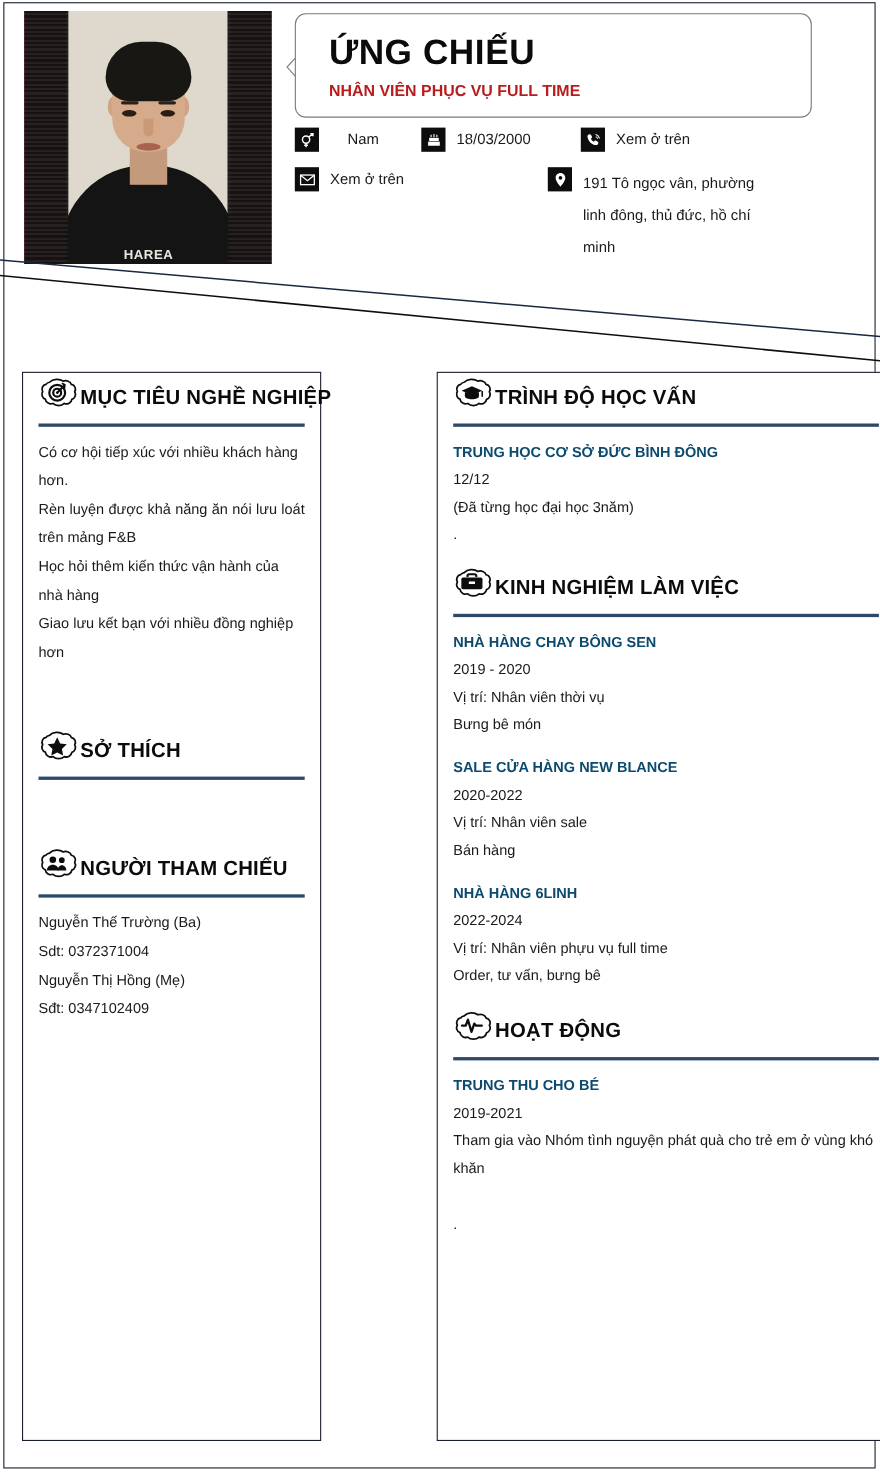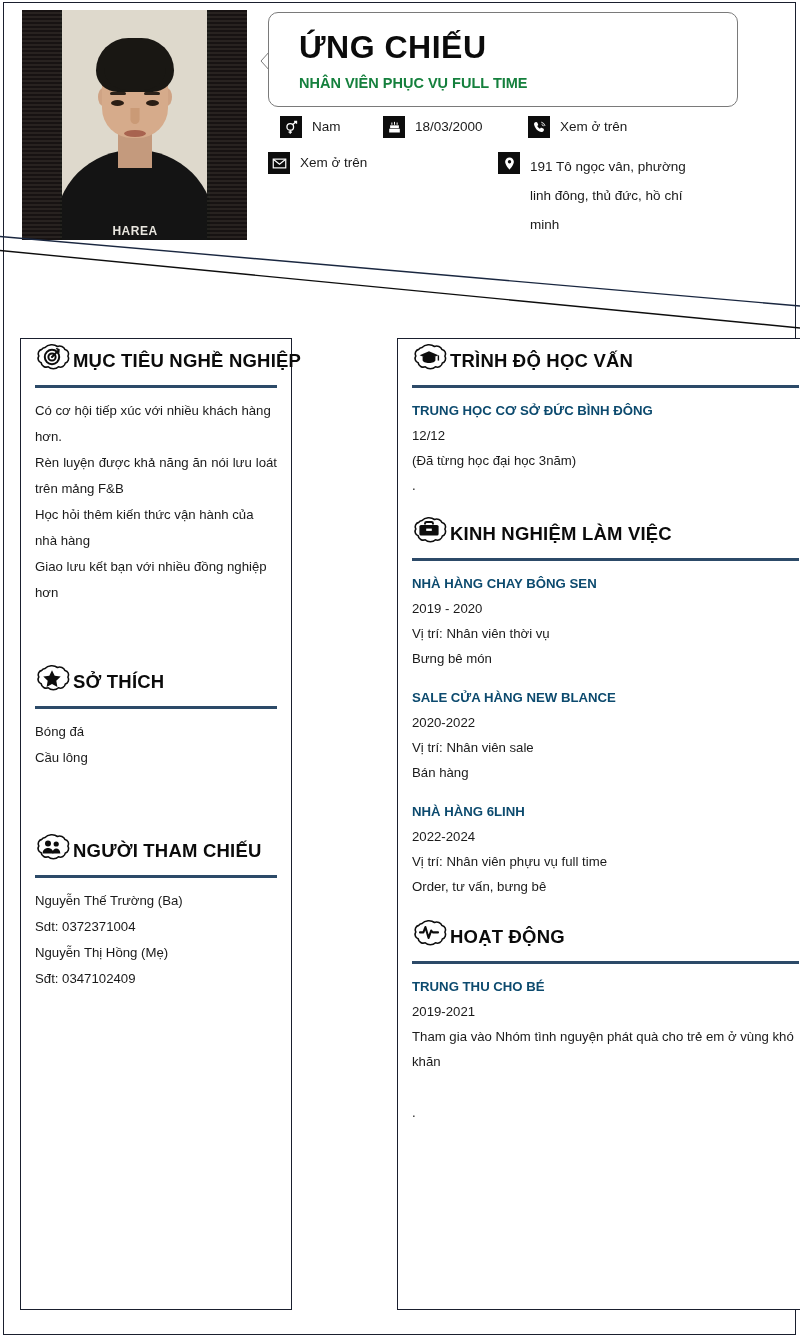--- a/index.html
+++ b/index.html
@@ -140,21 +140,21 @@
     font-size: 32px;
     font-weight: bold;
     letter-spacing: .5px;
     color: #0b0b0b;
   }
   .title-sub {
     position: absolute;
     left: 30px; top: 62px;
     font-size: 14.5px;
     font-weight: bold;
-    color: #15803d;
+    color: #b91c1c;
   }
 
   
   .contact-area { position: absolute; left: 268px; top: 116px; width: 530px; }
   .contact-item { position: absolute; display: flex; align-items: flex-start; }
   .ci-icon {
     width: 22px; height: 22px;
     background: #0d0d0d;
     color: #ffffff;
     display: flex; align-items: center; justify-content: center;
@@ -164,21 +164,21 @@
   .ci-icon svg { display: block; }
   .ci-text {
     margin-left: 10px;
     font-size: 13.5px;
     color: #1a1a1a;
     line-height: 22px;
     white-space: pre-line;
   }
   .ci-text.multi { line-height: 29px; width: 175px; }
 
-  .c-gender  { left: 12px;   top: 0px; }
+  .c-gender  { left: 0px;   top: 0px; gap: 16px; }
   .c-dob     { left: 115px; top: 0px; }
   .c-phone   { left: 260px; top: 0px; }
   .c-email   { left: 0px;   top: 36px; }
   .c-address { left: 230px; top: 36px; }
 
   
   .divider-band {
     position: absolute;
     left: 0; top: 232px;
     width: 800px; height: 100px;
@@ -381,24 +381,20 @@
     <div class="sec-head">
       <span class="sec-icon">
         <svg width="44" height="36" viewBox="0 0 44 36">
           <path d="M12 4.5c3-3.2 9-3.6 12.5-1 2.8-1.2 6.5.3 7.4 3 3.2.6 4.6 4 3 6.6 1.6 2.5.3 6.1-2.6 6.9-.4 3.1-3.9 5-6.8 3.8-2.6 2.6-7.7 2.6-10.3 0-3 1.2-6.6-.8-7-4-2.8-.9-4-4.4-2.4-6.8-1.5-2.6-.1-6 3-6.6.6-1 1.5-1.6 3.2-1.9z" fill="#ffffff" stroke="#0d0d0d" stroke-width="1.6" stroke-linejoin="round"></path>
           <path d="M19 6.2 l2.7 5.6 6 .8 -4.4 4.2 1.1 6.1 -5.4-2.9 -5.4 2.9 1.1-6.1 -4.4-4.2 6-.8z" fill="#0d0d0d"></path>
         </svg>
       </span>
       <span class="sec-title">SỞ THÍCH</span>
     </div>
     <div class="sec-rule"></div>
-    <div class="sec-body">
-      <div class="body-line">Bóng đá</div>
-      <div class="body-line">Cầu lông</div>
-    </div>
   </div>
 
   <div class="section" style="margin-top:58px;">
     <div class="sec-head">
       <span class="sec-icon">
         <svg width="44" height="36" viewBox="0 0 44 36">
           <path d="M12 4.5c3-3.2 9-3.6 12.5-1 2.8-1.2 6.5.3 7.4 3 3.2.6 4.6 4 3 6.6 1.6 2.5.3 6.1-2.6 6.9-.4 3.1-3.9 5-6.8 3.8-2.6 2.6-7.7 2.6-10.3 0-3 1.2-6.6-.8-7-4-2.8-.9-4-4.4-2.4-6.8-1.5-2.6-.1-6 3-6.6.6-1 1.5-1.6 3.2-1.9z" fill="#ffffff" stroke="#0d0d0d" stroke-width="1.6" stroke-linejoin="round"></path>
           <circle cx="15" cy="10.6" r="3" fill="#0d0d0d"></circle>
           <circle cx="23.2" cy="11" r="2.6" fill="#0d0d0d"></circle>
           <path d="M9.6 20.4c0-3.2 2.4-5.3 5.4-5.3s5.4 2.1 5.4 5.3z" fill="#0d0d0d"></path>

